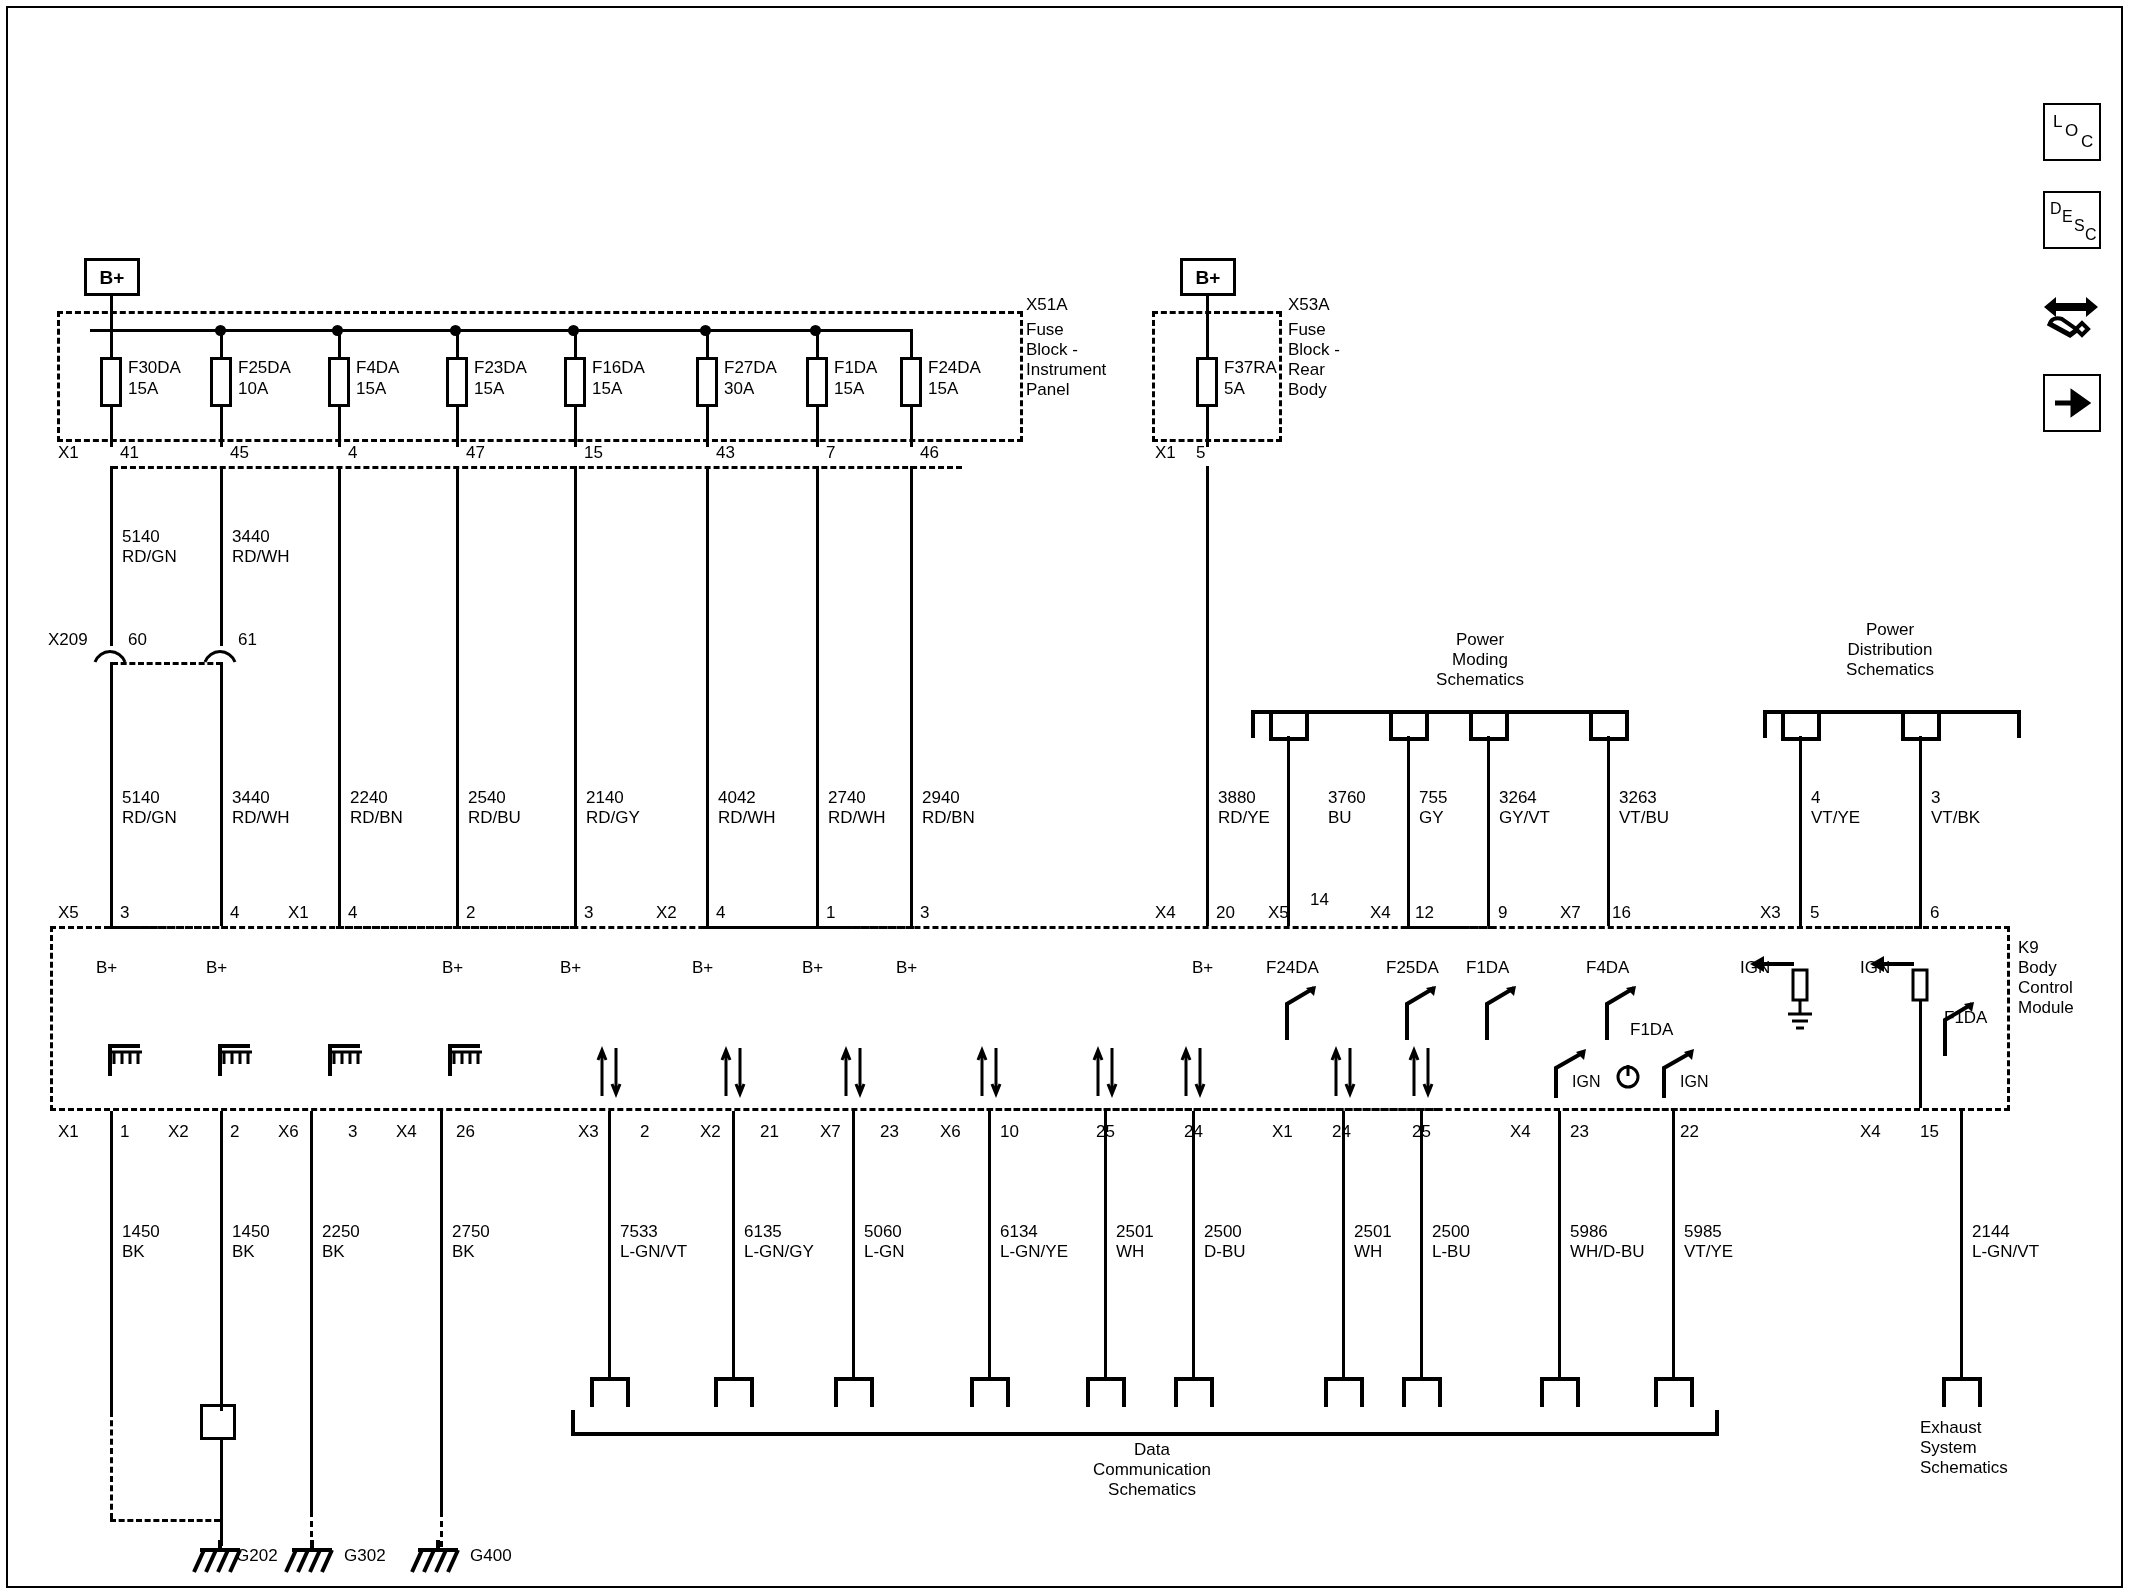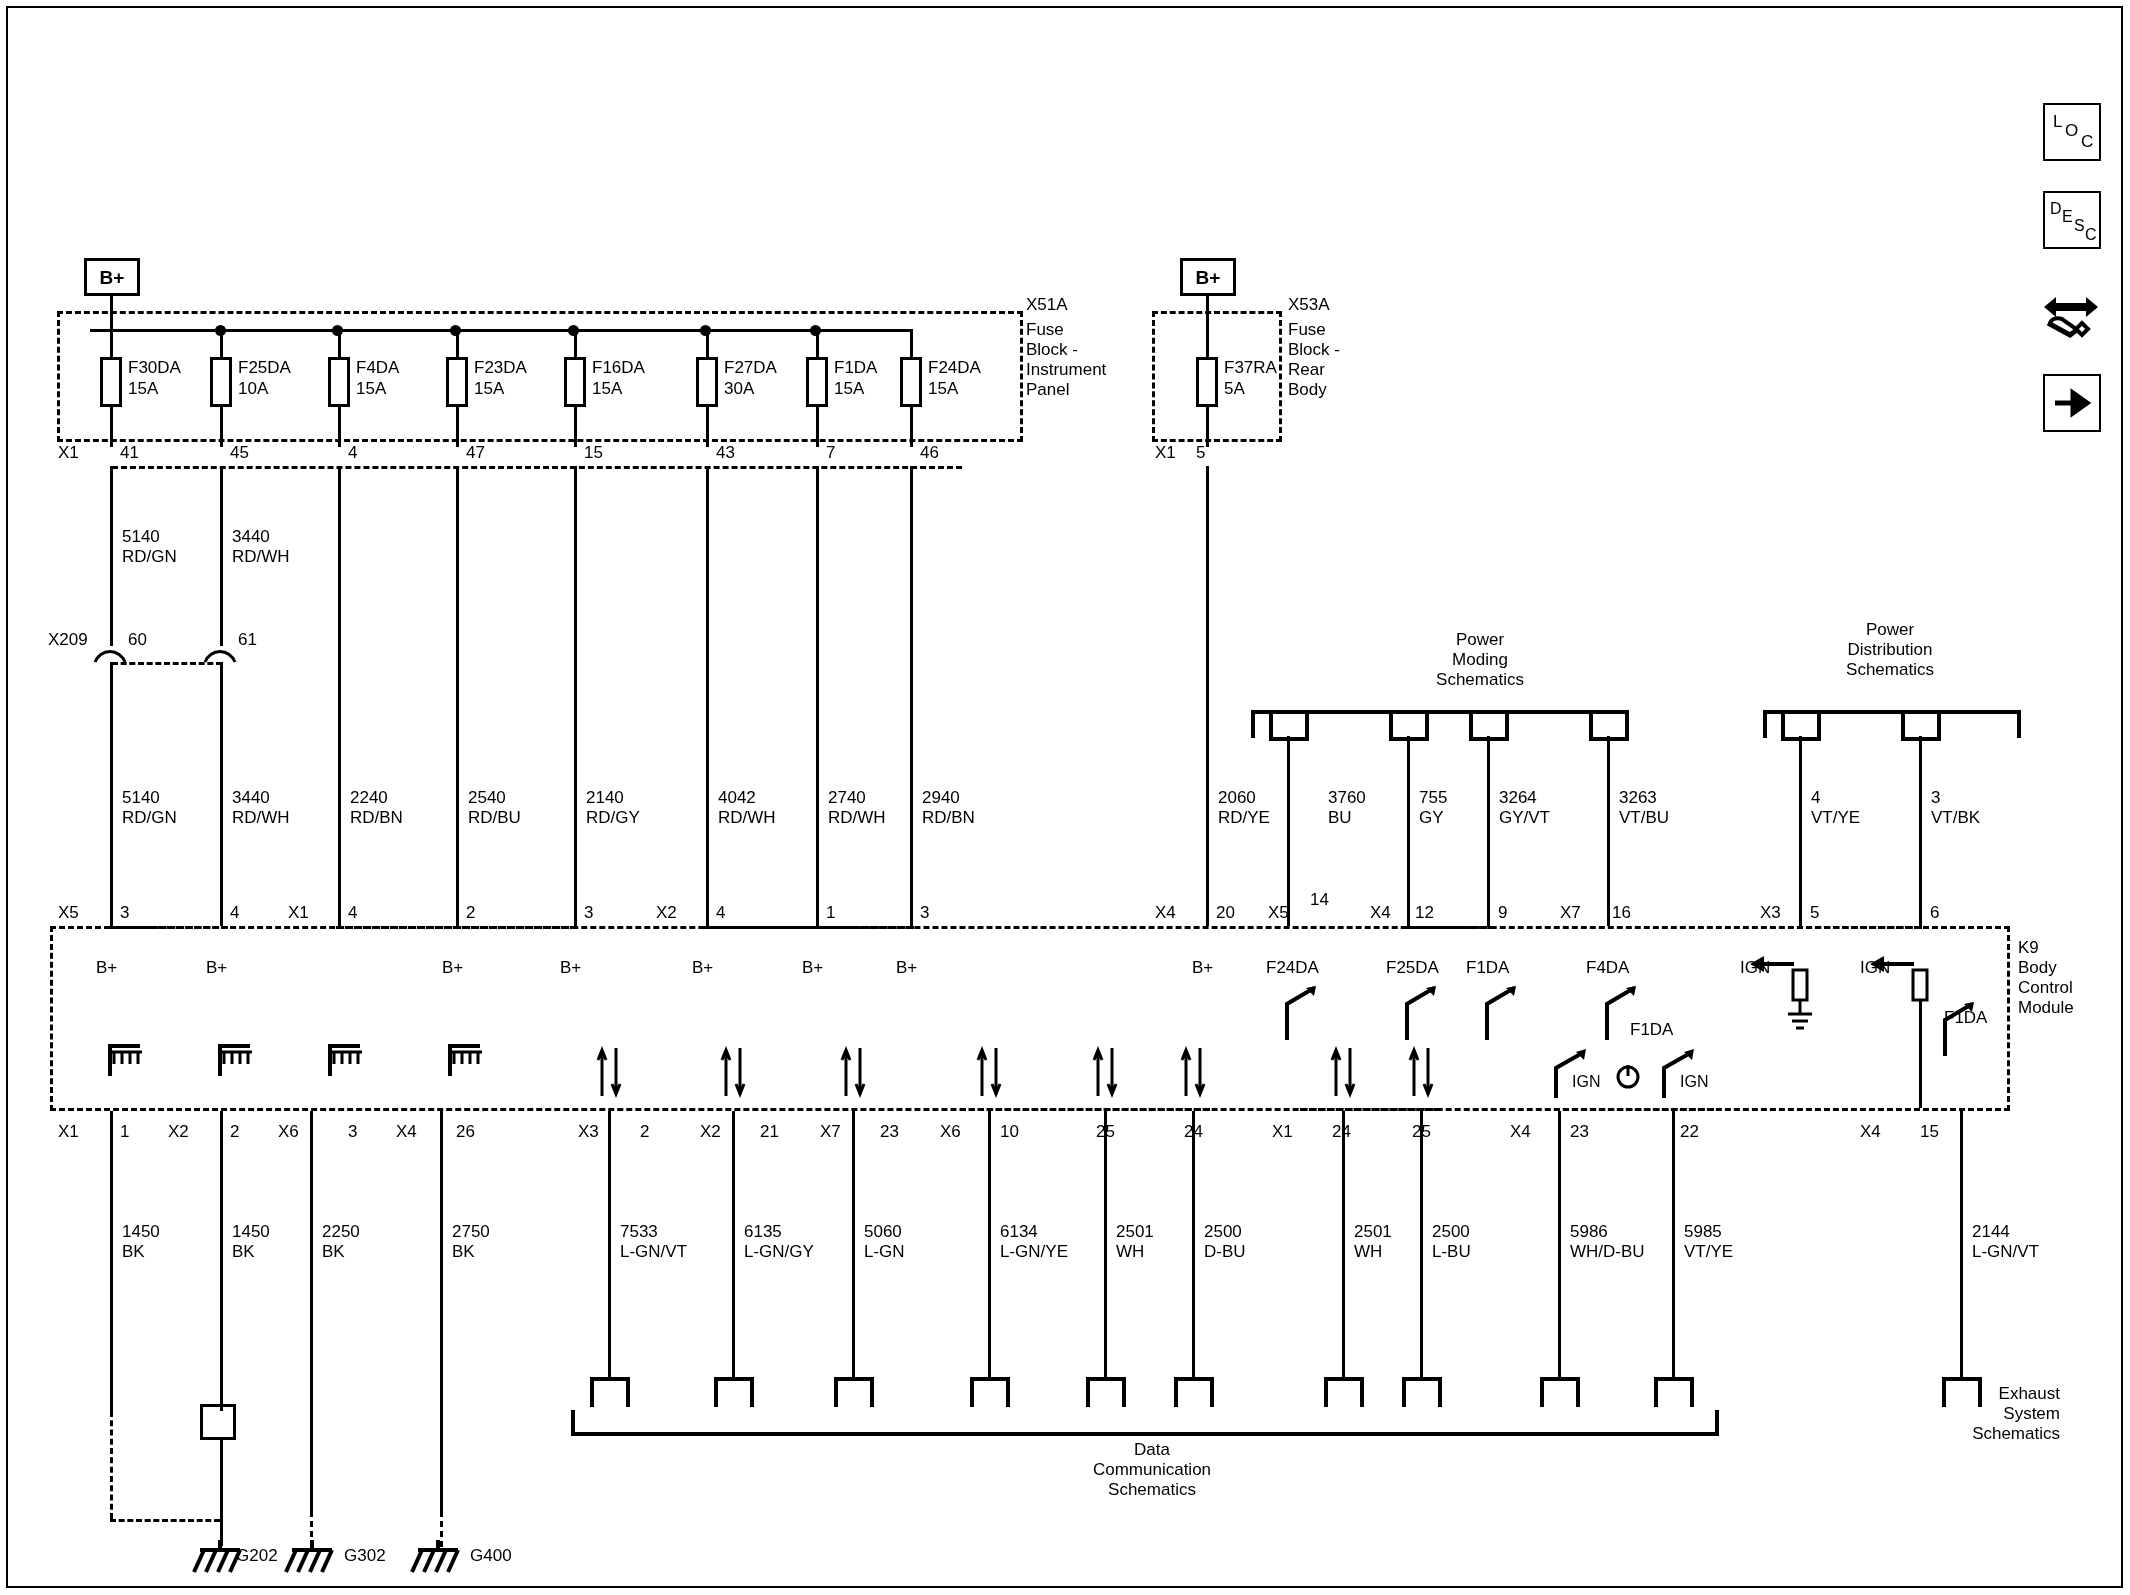--- a/index.html
+++ b/index.html
@@ -259,21 +259,21 @@
   <div class="lbl" style="left:468px; top:788px;"><span>2540</span>
 <span>RD/BU</span></div>
   <div class="lbl" style="left:586px; top:788px;"><span>2140</span>
 <span>RD/GY</span></div>
   <div class="lbl" style="left:718px; top:788px;"><span>4042</span>
 <span>RD/WH</span></div>
   <div class="lbl" style="left:828px; top:788px;"><span>2740</span>
 <span>RD/WH</span></div>
   <div class="lbl" style="left:922px; top:788px;"><span>2940</span>
 <span>RD/BN</span></div>
-  <div class="lbl" style="left:1218px; top:788px;"><span>2060</span>
+  <div class="lbl" style="left:1218px; top:788px;"><span>3880</span>
 <span>RD/YE</span></div>
 
   <div class="lbl" style="left:1400px; top:630px; text-align:center; width:160px;">Power
 Moding
 Schematics</div>
   <div style="position:absolute; left:1250px; top:700px;">
     <svg width="380" height="40" viewBox="0 0 380 40">
       <path d="M3 38 L3 12 L377 12 L377 38" fill="none" stroke="#000" stroke-width="4"></path>
     </svg>
   </div>
@@ -720,17 +720,17 @@
 
   <div style="position:absolute; left:570px; top:1406px;">
     <svg width="1150" height="36" viewBox="0 0 1150 36">
       <path d="M3 4 L3 28 L1147 28 L1147 4" fill="none" stroke="#000" stroke-width="4"></path>
     </svg>
   </div>
   <div class="lbl" style="left:1062px; top:1440px; width:180px; text-align:center;">Data
 Communication
 Schematics</div>
 
-  <div class="lbl" style="left:1920px; top:1384px; width:140px; text-align:right;">Exhaust
+  <div class="lbl" style="left:1920px; top:1418px; width:140px; text-align:left;">Exhaust
 System
 Schematics</div>
 
 </div>
 
 </body></html>

